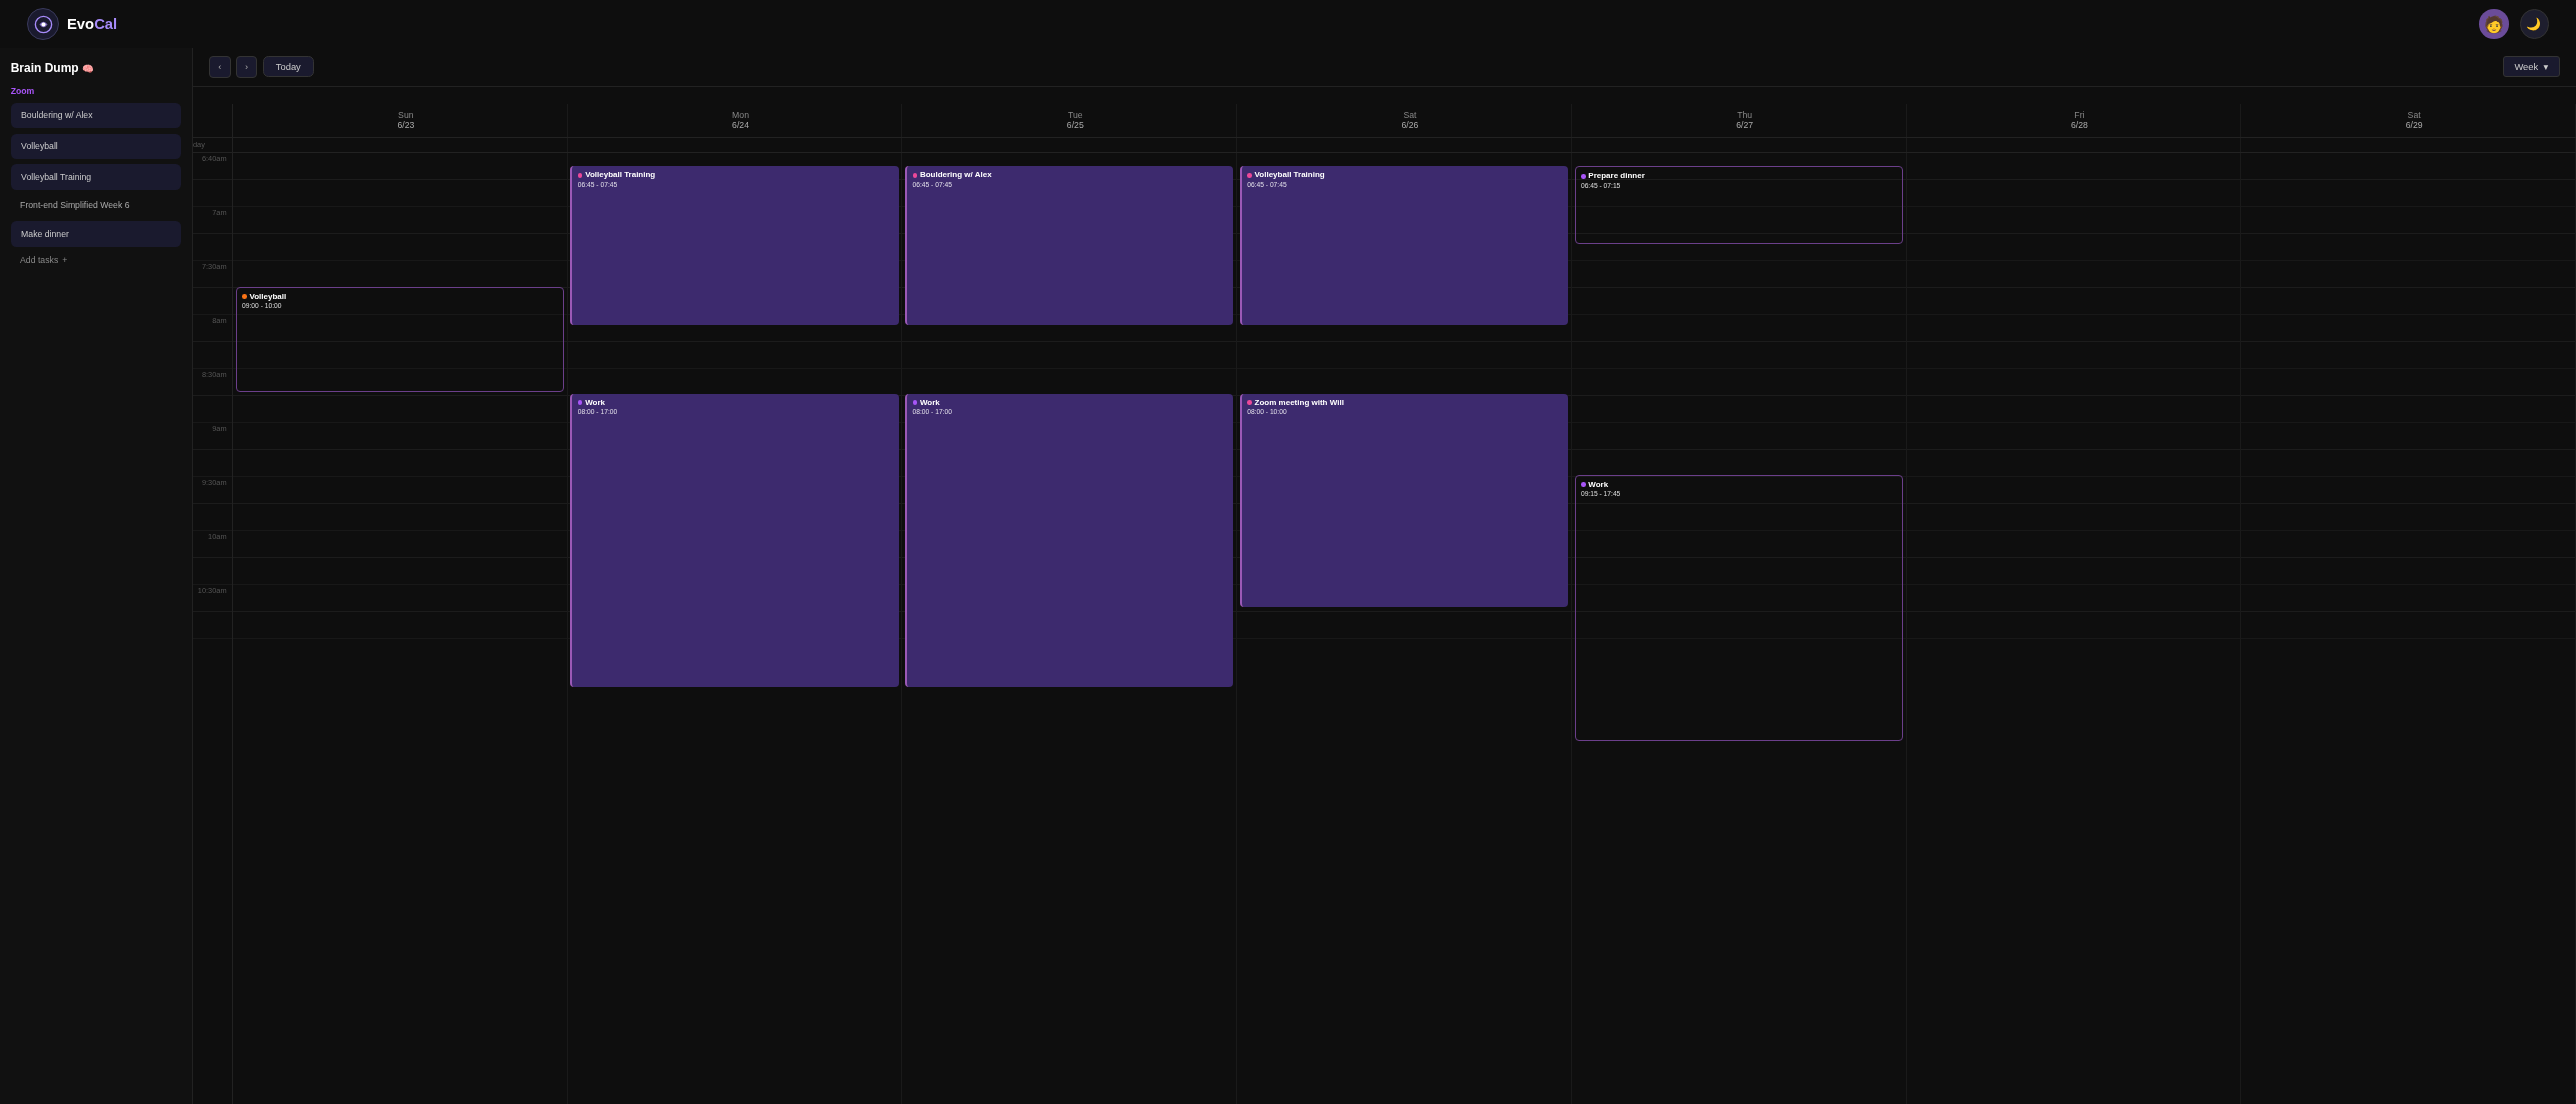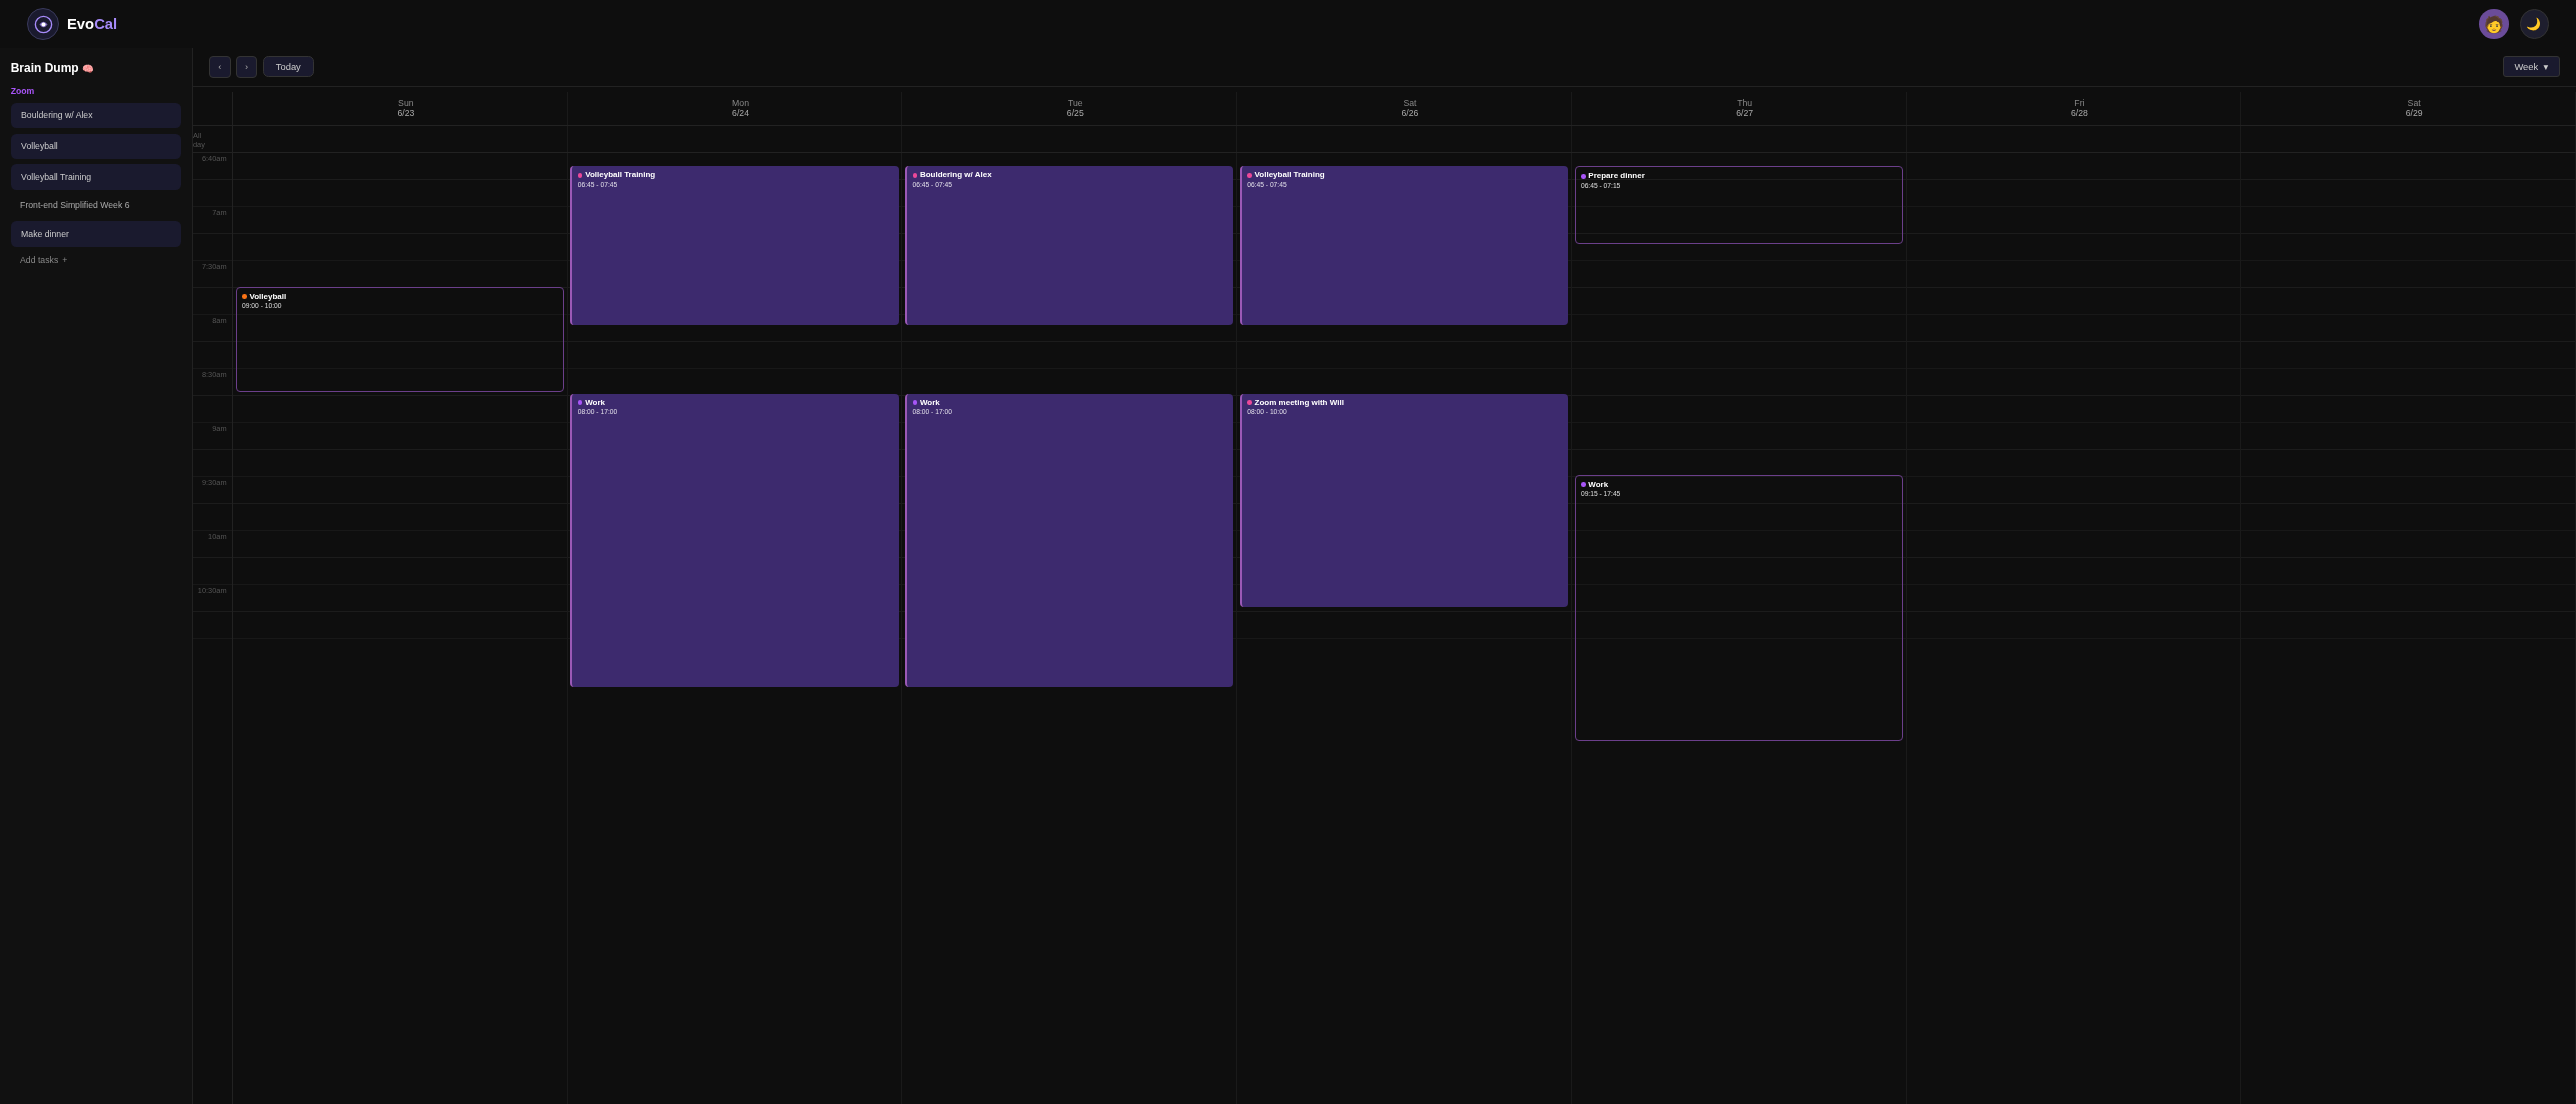--- a/index.html
+++ b/index.html
@@ -192,21 +192,21 @@
       overflow-y: auto;
     }
 
     
     .day-headers {
       display: grid;
       grid-template-columns: 40px repeat(7, 1fr);
       border-bottom: 0.7px solid #222;
       background: #0e0e0e;
       position: sticky;
-      top: 5px;
+      top: 17px;
       z-index: 10;
       gap: 12px;
     }
     .time-gutter-header {
       border-right: 0.7px solid #222;
     }
     .day-header {
       text-align: center;
       padding: 6.7px 2.7px;
       font-size: 8.7px;

